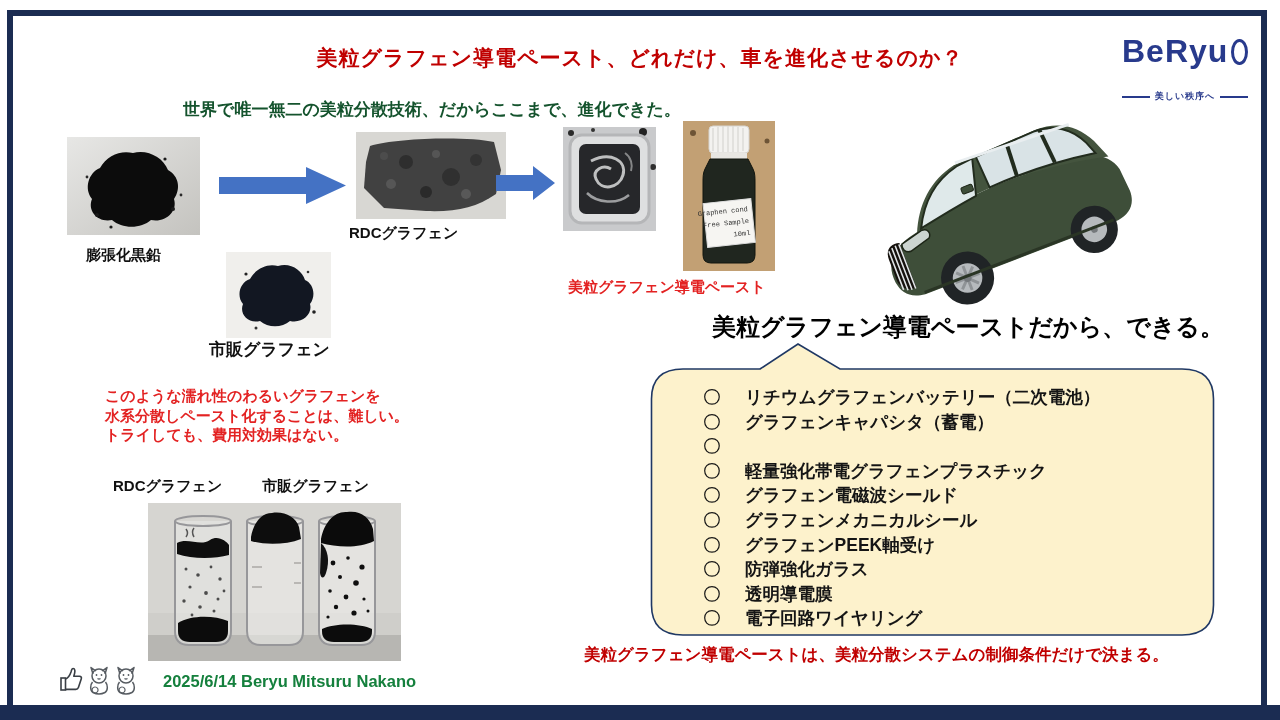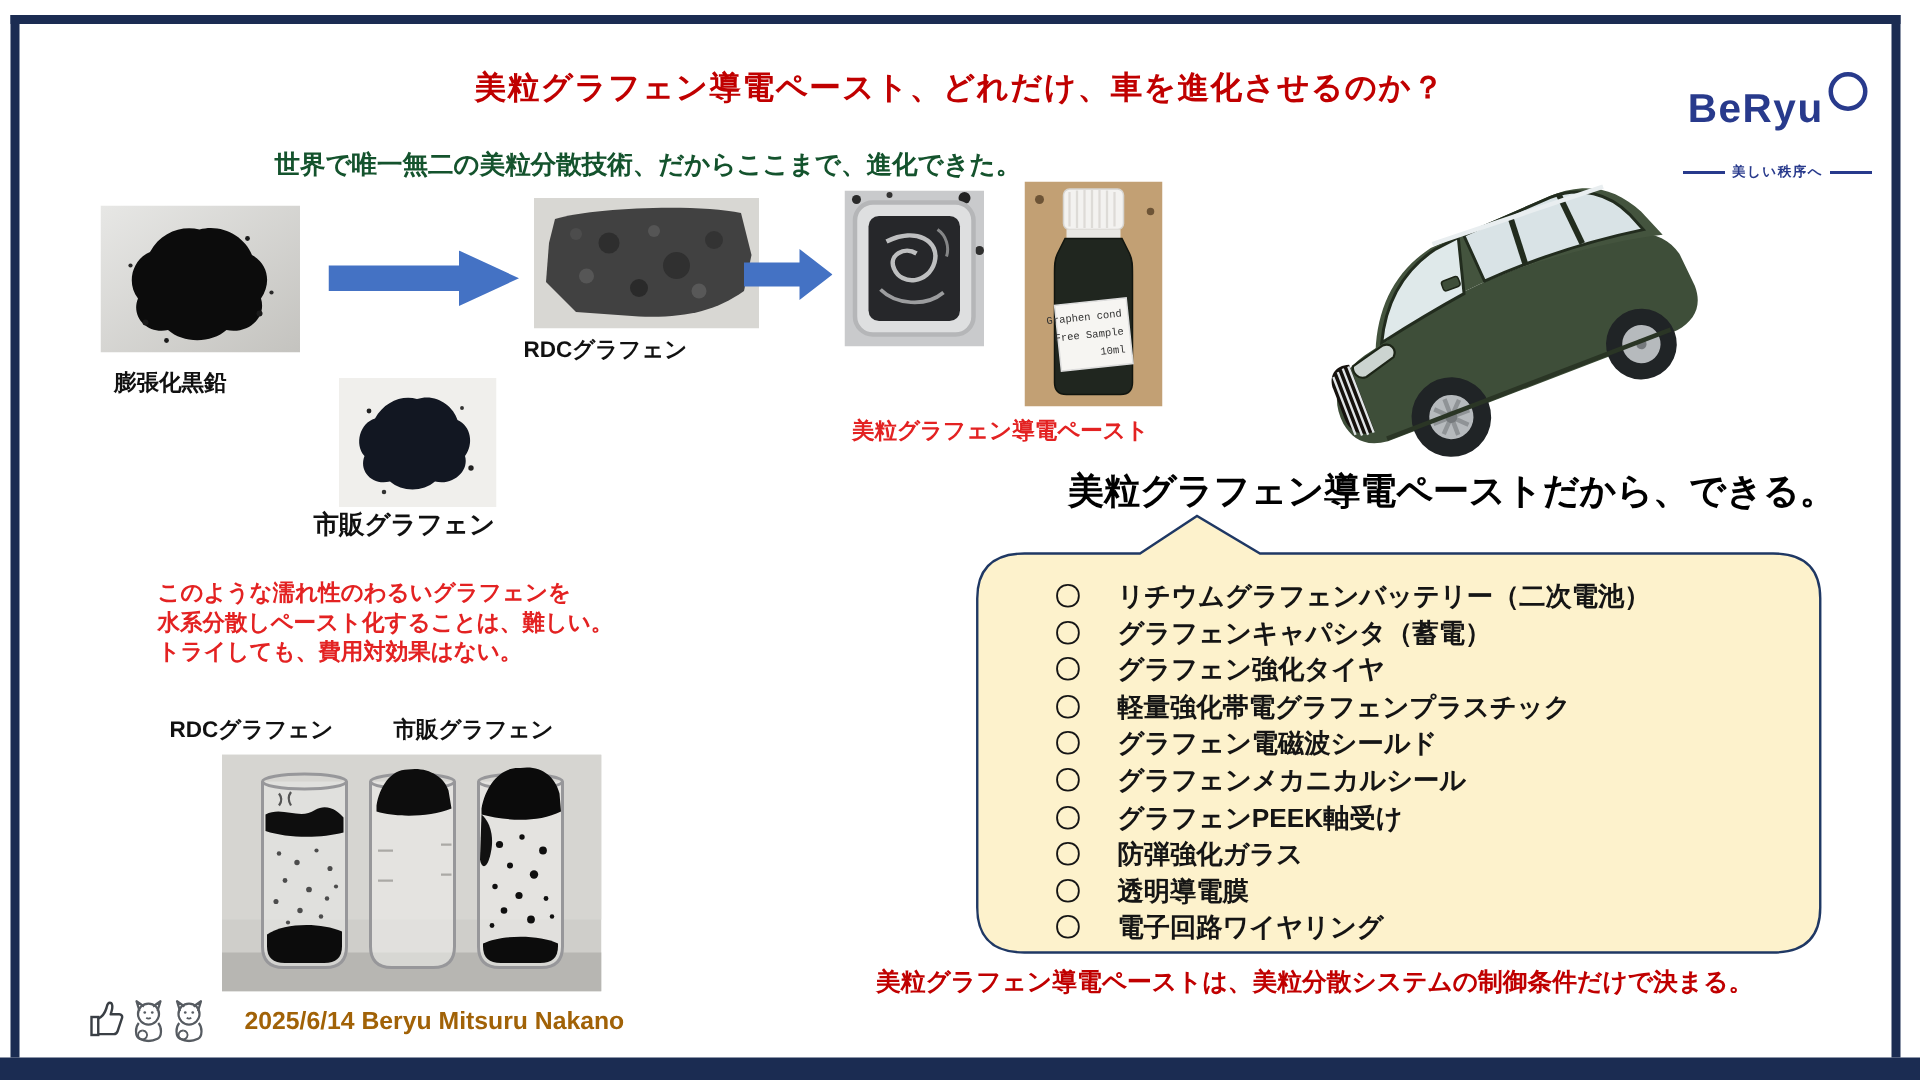--- a/index.html
+++ b/index.html
@@ -8,40 +8,40 @@
   .frame{position:absolute;left:7px;top:10px;width:1260px;height:695px;
          border:6px solid #1b2c52;border-bottom:none;box-sizing:border-box;}
   .bottombar{position:absolute;left:0;bottom:0;width:1280px;height:15px;background:#1b2c52;}
 
   .title{position:absolute;left:0;top:44px;width:100%;text-align:center;
          font-size:21px;font-weight:bold;color:#c00000;letter-spacing:1px;}
   .subtitle{position:absolute;left:183px;top:98px;font-size:17px;font-weight:bold;color:#14532d;}
 
   .logo{position:absolute;left:1122px;top:33px;width:126px;color:#283a8c;}
   .logo-row{display:flex;align-items:center;justify-content:center;}
-  .logo-text{font-size:27px;font-weight:bold;letter-spacing:1px;margin-top:24px;}
+  .logo-text{font-size:32px;font-weight:bold;letter-spacing:1px;}
   .logo-ring{width:20px;height:20px;border:3px solid #283a8c;border-radius:50%;margin-left:3px;}
   .logo-tag{display:flex;align-items:center;gap:5px;margin-top:20px;}
   .logo-tag .ln{flex:1;height:2px;background:#283a8c;}
   .logo-tag .tx{font-size:9px;font-weight:bold;letter-spacing:1px;white-space:nowrap;}
 
   .abs{position:absolute;}
   .lbl{position:absolute;font-weight:bold;color:#111;}
-  .lbl-expanded{left:76px;top:246px;font-size:15px;}
+  .lbl-expanded{left:86px;top:246px;font-size:15px;}
   .lbl-rdc{left:349px;top:224px;font-size:15px;}
   .lbl-market{left:209px;top:338px;font-size:17px;}
   .lbl-paste{left:568px;top:278px;font-size:15px;color:#e32222;}
   .warning{position:absolute;left:105px;top:386px;font-size:15px;font-weight:bold;
            color:#e32222;line-height:19.5px;}
   .warning span{display:block;}
   .cmp-labels{position:absolute;left:113px;top:477px;font-size:15px;font-weight:bold;
               color:#111;display:flex;gap:40px;}
   .caption-blue{position:absolute;left:712px;top:311px;font-size:24px;font-weight:bold;color:#000000;}
   .conclusion{position:absolute;left:584px;top:644px;font-size:16.5px;font-weight:bold;color:#c00000;text-align:center;}
-  .footer-date{position:absolute;left:163px;top:672px;font-size:16.5px;font-weight:bold;color:#a16207;}
+  .footer-date{position:absolute;left:163px;top:672px;font-size:16.5px;font-weight:bold;color:#15803d;}
   .footer-icons{position:absolute;left:58px;top:665px;display:flex;gap:3px;align-items:flex-end;}
 
   .bubble-list{position:absolute;left:703px;top:385px;width:500px;}
   .bubble-list .row{display:flex;font-size:17.5px;font-weight:bold;color:#151515;line-height:24.6px;}
   .bubble-list .mk{width:42px;}
 </style>
 </head>
 <body>
 
 <div class="slide">
@@ -246,21 +246,20 @@
     <div class="row">
         <span class="mk">〇</span>
         <span>リチウムグラフェンバッテリー（二次電池）</span>
       </div>
     <div class="row">
         <span class="mk">〇</span>
         <span>グラフェンキャパシタ（蓄電）</span>
       </div>
     <div class="row">
         <span class="mk">〇</span>
-        <span>グラフェン強化タイヤ</span>
       </div>
     <div class="row">
         <span class="mk">〇</span>
         <span>軽量強化帯電グラフェンプラスチック</span>
       </div>
     <div class="row">
         <span class="mk">〇</span>
         <span>グラフェン電磁波シールド</span>
       </div>
     <div class="row">

